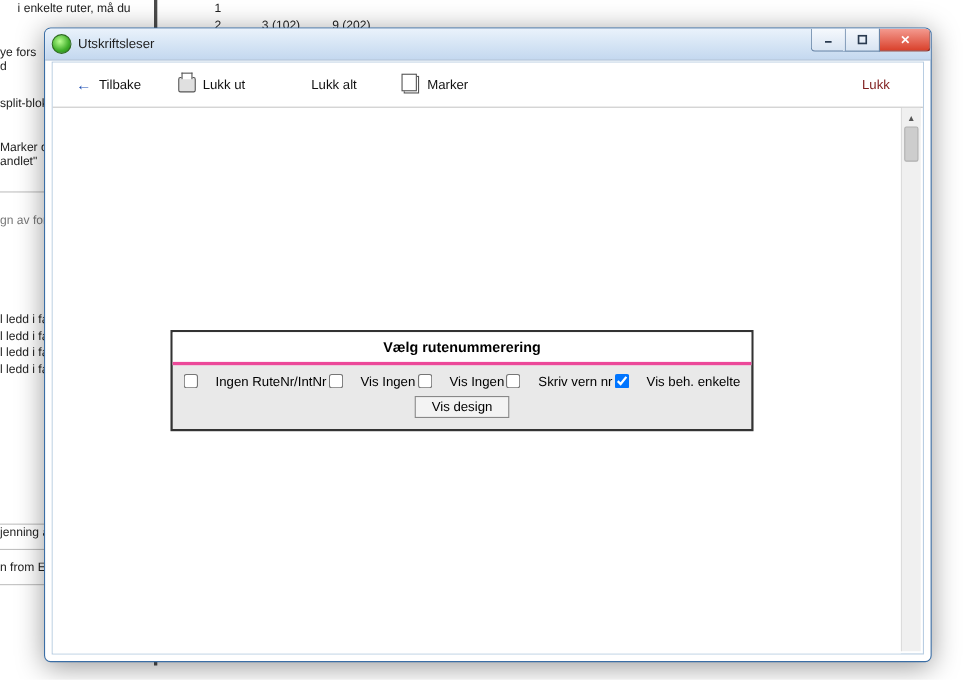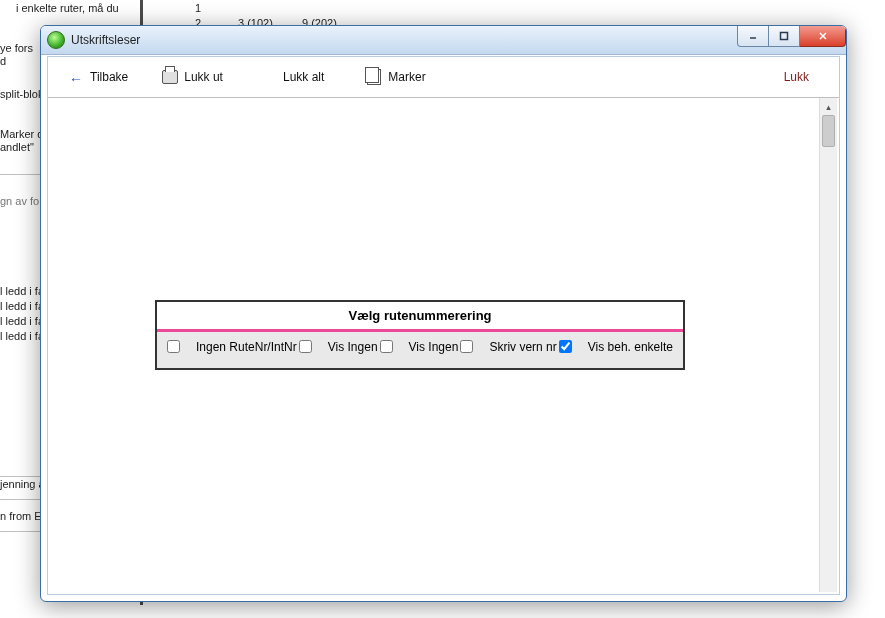--- a/index.html
+++ b/index.html
@@ -341,20 +341,23 @@
             </label>
             <label>
               <input type="checkbox" style="">
               <span>Skriv vern nr</span>
             </label>
             <label>
               <input type="checkbox" checked="" style="">
               <span>Vis beh. enkelte</span>
             </label>
           </div>
+          <div class="btnrow">
+            <button>Vis design</button>
+          </div>
         </div>
       </div>
     </div>
 
     <div class="vscroll">
       <div class="arrow">▴</div>
       <div class="thumb"></div>
     </div>
   </div>
 </div>

